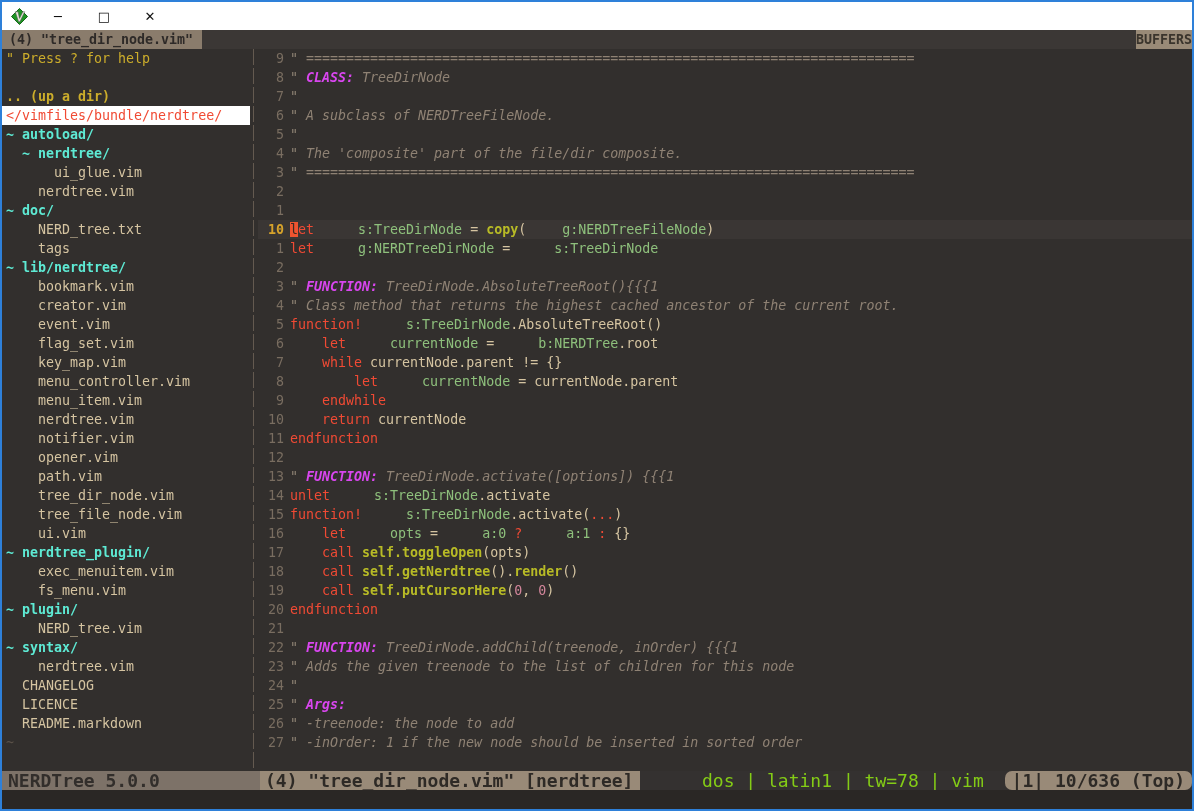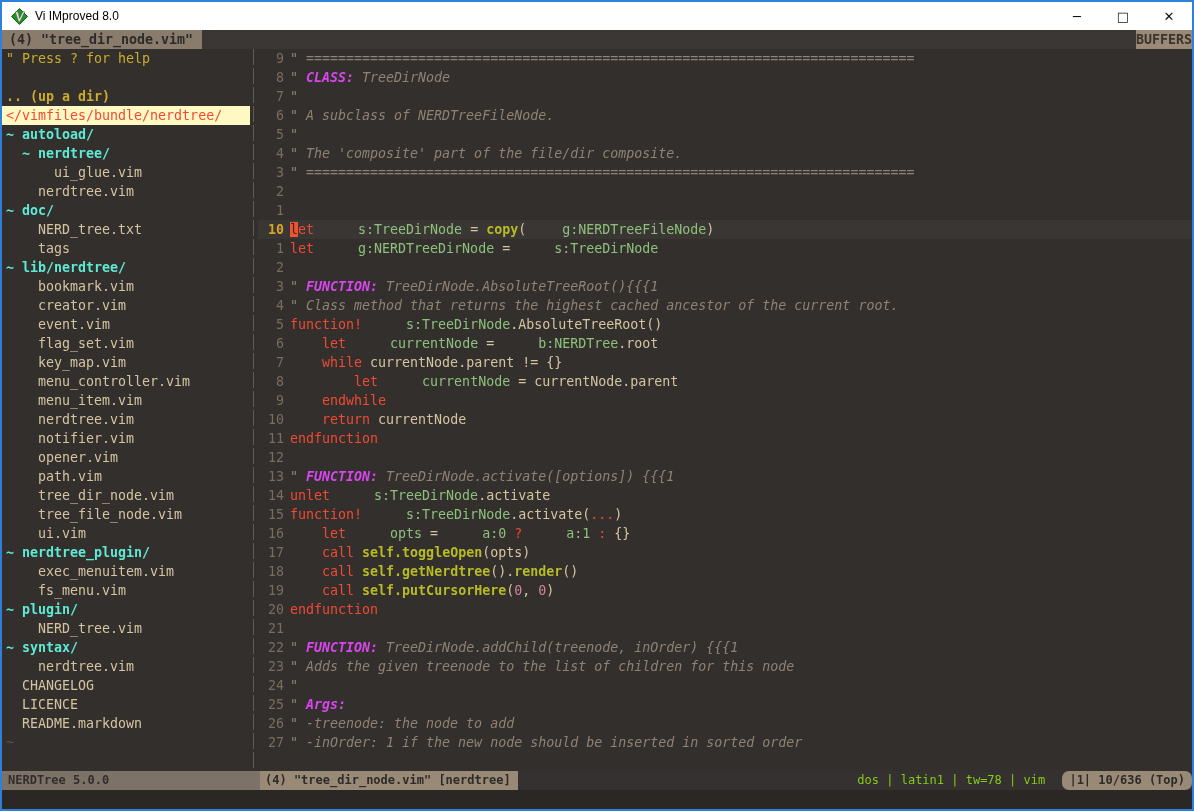--- a/index.html
+++ b/index.html
@@ -23,60 +23,59 @@
   .tab-fill { flex:1 1 auto; }
   .buffers-label { background:#998a77; color:#3a342c; font-weight:bold; padding:0 0; }
   
   .main { flex:1 1 auto; display:flex; font-size:13.3px; line-height:19px; overflow:hidden; }
   .nerdtree { width:248px; flex:0 0 auto; white-space:pre; overflow:hidden; }
   .nt-row { height:19px; padding-left:4px; }
   .nt-y   { color:#ccad2b; }
   .nt-yb  { color:#ccad2b; font-weight:bold; }
   .nt-d   { color:#5eead4; font-weight:bold; }
   .nt-f   { color:#d5c4a1; }
-  .nt-root{ color:#f04a34; background:#fef9c3; }
+  .nt-root{ color:#f04a34; background:#ffffff; }
   .nt-til { color:#5a5148; }
   .vsep { width:8px; flex:0 0 auto;
           background-image:repeating-linear-gradient(to bottom,#645a50 0 16px,rgba(0,0,0,0) 16px 19px);
           background-size:1px 100%; background-position:3px 0; background-repeat:no-repeat; }
   .codearea { flex:1 1 auto; overflow:hidden; white-space:pre; }
   .code-line { height:19px; }
   .code-line.cursorline { background:#3a3634; }
   .lnum { display:inline-block; width:26px; text-align:right; margin-right:6px; color:#796d60; }
   .cursorline .lnum { color:#d7a32b; font-weight:bold; }
   .tk-c  { color:#8f8274; font-style:italic; }
   .tk-cb { color:#d946ef; font-style:italic; font-weight:bold; }
   .tk-k  { color:#f04a34; }
   .tk-a  { color:#8ec07c;margin-left:36px; }
   .tk-f  { color:#b8bb26; font-weight:bold;margin-top:36px; }
   .tk-p  { color:#d5c4a1; }
   .tk-u  { color:#d3869b; }
   .tk-cur{ background:#ee5430; color:#3a2a22; }
   
-  .statusbar { height:19px; display:flex; font-size:12px; line-height:19px; flex:0 0 auto; }
+  .statusbar { height:19px; display:flex; font-size:18px; line-height:19px; flex:0 0 auto; }
   .sb-left { width:258px; flex:0 0 auto; background:#7d7268; color:#322e2b; font-weight:bold; padding-left:6px; white-space:pre; }
   .sb-right { flex:1 1 auto; background:#343130; display:flex; }
   .sb-buf { background:#998a78; color:#2e2a26; font-weight:bold; padding:0 7px 0 5px; white-space:pre; }
   .sb-spacer { flex:1 1 auto; }
   .sb-opts { color:#84cc16; padding-right:10px; white-space:pre; }
   .sb-pos { background:#998a78; color:#2e2a26; font-weight:bold; padding:0 7px; white-space:pre;border-radius:7px; }
   
   .cmdline { flex:1 1 auto; background:#2a2725; }
 </style>
 </head>
 <body>
 
 <div class="window">
 
   <div class="titlebar">
     <svg class="app-icon" viewBox="0 0 18 18">
       <polygon points="9,0.5 17.5,9 9,17.5 0.5,9" fill="#1d9422" stroke="#0c5c10" stroke-width="1"></polygon>
       <path d="M4.5 4 L7.5 4 L9 11 L12.5 4 L14.5 4 L9.5 14.5 L8 14.5 Z" fill="#e8e6da" stroke="#555" stroke-width="0.6"></path>
     </svg>
-    <span class="title">Vi IMproved 8.0</span>
     <div class="win-btns">
       <span class="win-btn">─</span>
       <span class="win-btn">□</span>
       <span class="win-btn">✕</span>
     </div>
   </div>
 
   <div class="tabline">
     <span class="tab-current">(4) "tree_dir_node.vim"</span>
     <span class="tab-fill"></span>

